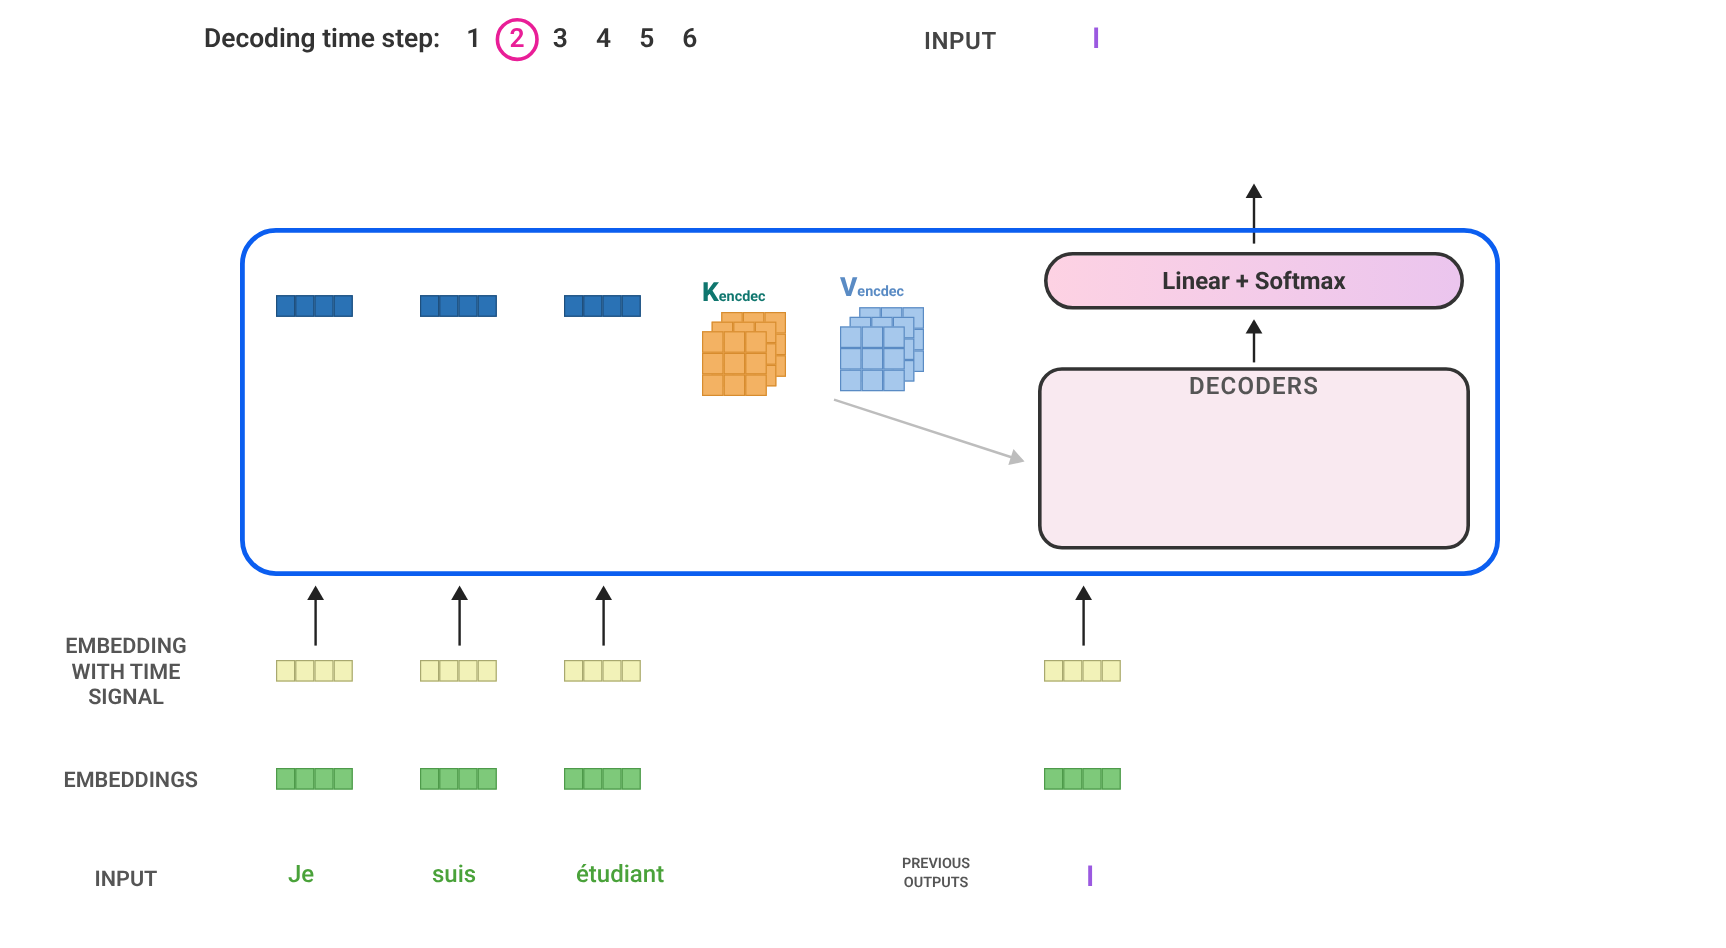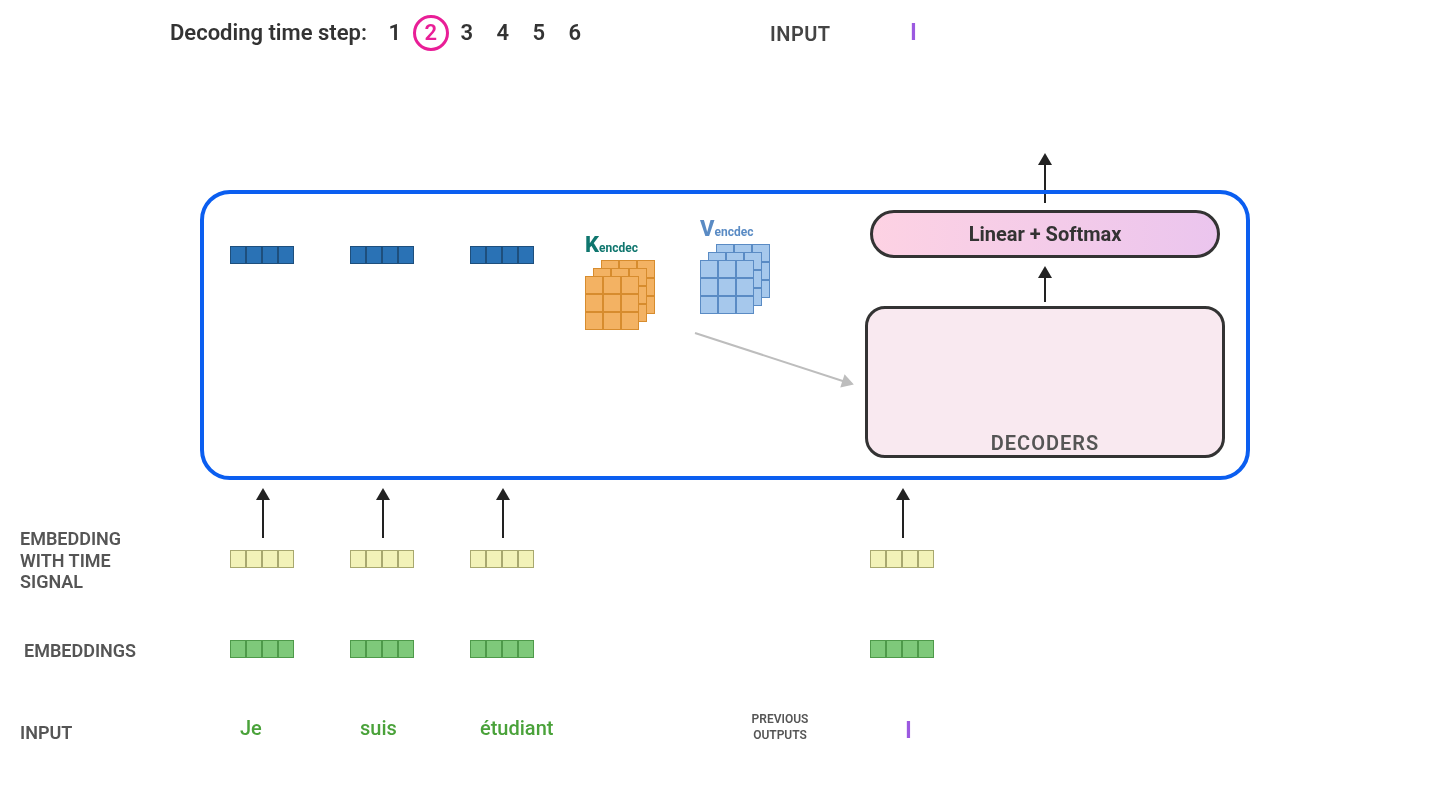--- a/index.html
+++ b/index.html
@@ -70,21 +70,21 @@
   }
 
   
   .decoders-box {
     position: absolute;
     top: 306px; left: 865px;
     width: 360px; height: 152px;
     background: #f9e9f0;
     border: 3px solid #333;
     border-radius: 20px;
-    display: flex; align-items: flex-end; justify-content: center;
+    display: flex; align-items: flex-start; justify-content: center;
     font-size: 20px; font-weight: 600; color: #555; letter-spacing: 1px;
   }
 
   
   .linear-softmax {
     position: absolute;
     top: 210px; left: 870px;
     width: 350px; height: 48px;
     border: 3px solid #333;
     border-radius: 24px;
@@ -147,21 +147,21 @@
     position: absolute;
     right: -2px; top: 50%; transform: translateY(-50%);
     border-top: 7px solid transparent;
     border-bottom: 7px solid transparent;
     border-left: 12px solid #bdbdbd;
   }
 
   
   .row-label {
     position: absolute;
-    text-align: left;
+    text-align: center;
     font-size: 18px; font-weight: 600; color: #555;
     width: 170px;
     line-height: 1.2;
   }
 
   .input-word {
     position: absolute;
     font-size: 20px; font-weight: 500; color: #4aa23a;
   }
 
@@ -265,21 +265,21 @@
         <div class="kvcell"></div>
         <div class="kvcell"></div>
         <div class="kvcell"></div>
         <div class="kvcell"></div>
         <div class="kvcell"></div>
         <div class="kvcell"></div>
         <div class="kvcell"></div>
       </div>
   </div>
 
-  <div class="kv-stack v" style="top:244px; left:700px;">
+  <div class="kv-stack v" style="top:256px; left:700px;">
     <div class="kv-label">
       <span class="big">V</span><span class="sub">encdec</span>
     </div>
     <div class="kv-layer" style="top:0;left:16px;">
         <div class="kvcell"></div>
         <div class="kvcell"></div>
         <div class="kvcell"></div>
         <div class="kvcell"></div>
         <div class="kvcell"></div>
         <div class="kvcell"></div>

